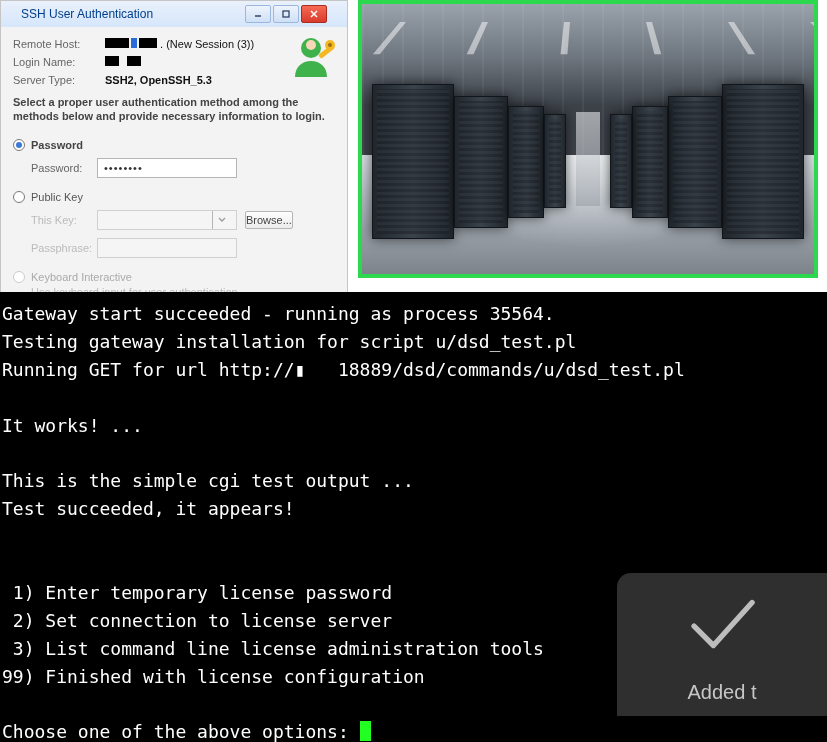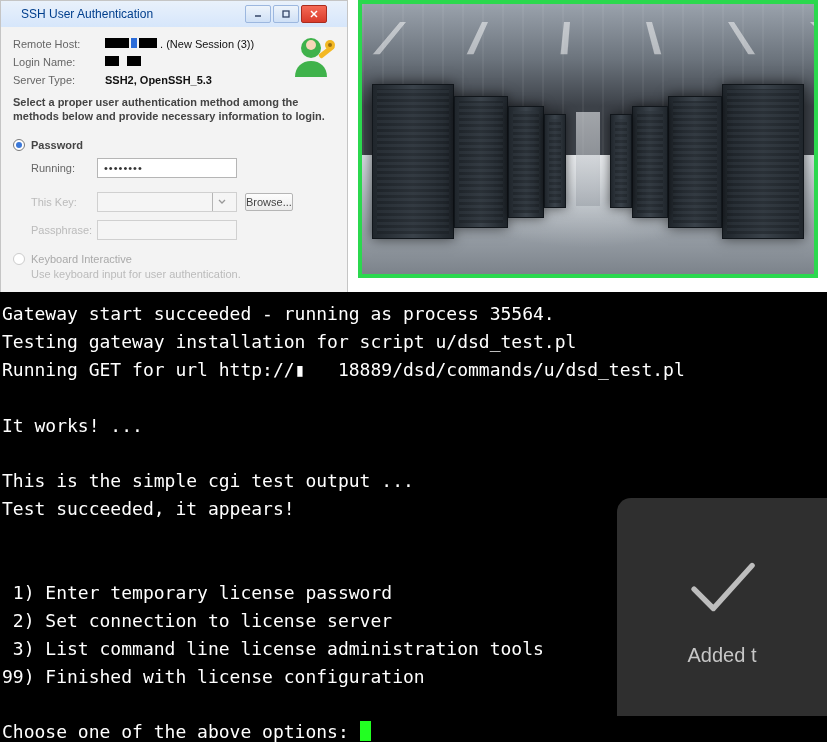--- a/index.html
+++ b/index.html
@@ -136,21 +136,21 @@
     line-height: 1.55;
     padding: 8px 2px;
     white-space: pre;
     overflow:hidden;
   }
   .terminal .cursor {
     display:inline-block; width:11px; height:20px; background:#22ff22; vertical-align:-3px;
   }
   .toast {
     position:absolute; right:0; bottom:26px;
-    width:210px; height:218px;
+    width:210px; height:143px;
     background: rgba(60,60,60,0.78);
     border-top-left-radius: 14px;
     display:flex; flex-direction:column; align-items:center; justify-content:center;
     color:#c7c7c7; font-family:"Segoe UI",sans-serif; font-size:20px;
   }
   .toast svg { width:86px; height:86px; margin-bottom:10px; }
   .kbd-note { padding-left: 18px; color:#bbb; font-size:11px; }
 </style>
 </head>
 <body>
@@ -217,26 +217,30 @@
       </div>
 
       <div class="ssh-instr">Select a proper user authentication method among the methods below and provide necessary information to login.</div>
 
       <div class="opt-group">
         <div class="radio-row">
           <span class="radio checked"></span>
           <span>Password</span>
         </div>
         <div class="field-row">
-          <span class="fl">Running:</span>
+          <span class="fl">Password:</span>
           <div class="textbox pw-box">••••••••</div>
         </div>
       </div>
 
       <div class="opt-group">
+        <div class="radio-row" style="font-weight:normal;color:#555">
+          <span class="radio"></span>
+          <span>Public Key</span>
+        </div>
         <div class="field-row disabled">
           <span class="fl">This Key:</span>
           <div class="textbox combo disabled">
             <div class="cb-text"></div>
             <div class="cb-arrow">
               <svg width="8" height="8" viewBox="0 0 8 8">
                   <path d="M1 2l3 3 3-3" fill="none" stroke="#999" stroke-width="1.3"></path>
                 </svg>
             </div>
           </div>

